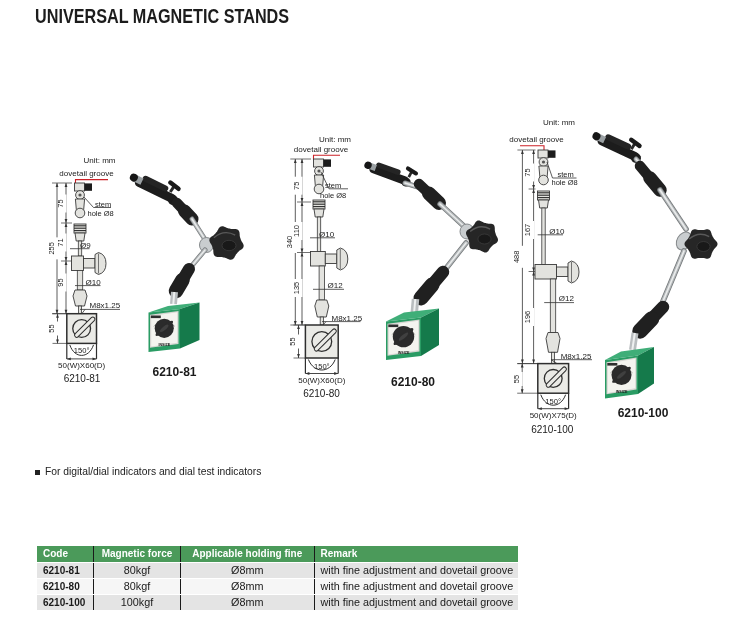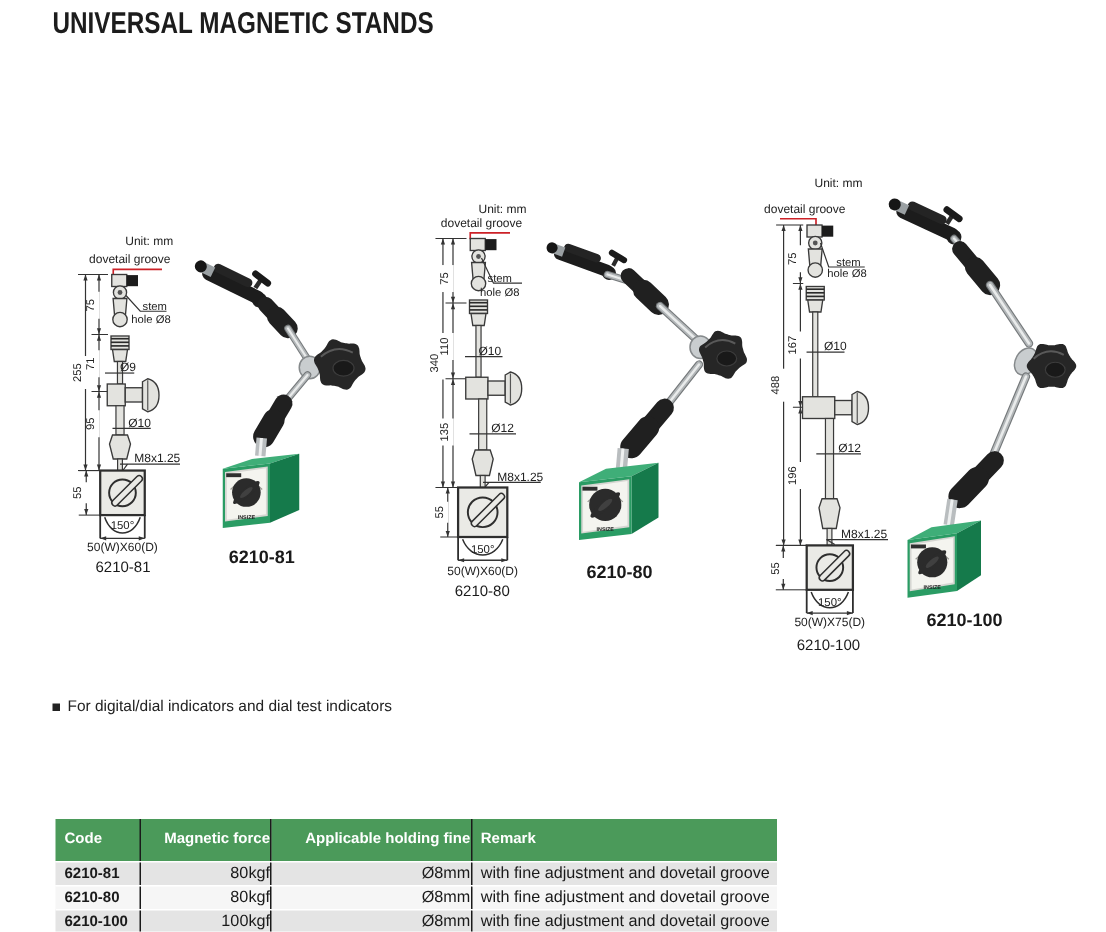--- a/index.html
+++ b/index.html
@@ -1,25 +1,25 @@
 <!DOCTYPE html>
 <html><head><meta charset="utf-8"><style>
 *{margin:0;padding:0;box-sizing:border-box}
 body{width:737px;height:621px;background:#fff;font-family:"Liberation Sans",sans-serif;position:relative;overflow:hidden}
 .title{position:absolute;left:35px;top:4.5px;font-size:20px;font-weight:bold;color:#1c1c1c;white-space:nowrap;transform:scaleX(0.81);transform-origin:left}
 .bullet{position:absolute;left:35px;top:466px;font-size:10.3px;color:#222}
 .bullet .sq{display:inline-block;width:5px;height:5px;background:#222;margin-right:5px;vertical-align:0.5px}
 table.spec{position:absolute;left:37px;top:546px;width:481px;border-collapse:collapse;table-layout:fixed;font-size:10.8px;color:#1a1a1a}
-table.spec th{background:#4b9a5a;color:#fff;font-weight:bold;font-size:10px;height:28px;padding:0;line-height:14.5px}
+table.spec th{background:#4b9a5a;color:#fff;font-weight:bold;font-size:10px;height:16px;padding:0;line-height:14.5px}
 table.spec td{height:15px;padding:0;line-height:15px}
 table.spec tr.g td{background:#e4e4e4}
 table.spec tr.w td{background:#f6f6f6}
 .bl{border-left:1.2px solid #1a1a1a}
 .lft{text-align:left;padding-left:6px!important}
-.ctr{text-align:right}
+.ctr{text-align:center}
 td.code{font-weight:bold;font-size:10px;padding-left:6px!important}
 tr.rowsep td,tr.rowsep th{border-bottom:1px solid #fff}
 </style></head><body>
 <div class="title">UNIVERSAL MAGNETIC STANDS</div>
 <svg width="737" height="621" viewBox="0 0 737 621" style="position:absolute;left:0;top:0" font-family="Liberation Sans, sans-serif">
     <text x="99.5" y="163" font-size="8" fill="#222" font-weight="normal" text-anchor="middle">Unit: mm</text>
     <text x="86.5" y="175.5" font-size="8" fill="#222" font-weight="normal" text-anchor="middle">dovetail groove</text>
     <polyline points="108,179.6 75.5,179.6 75.5,184" fill="none" stroke="#cc2127" stroke-width="1.1"></polyline>
     <line x1="52" y1="183" x2="72" y2="183" stroke="#333" stroke-width="0.7" stroke-linecap="butt"></line>
     <line x1="52" y1="313.7" x2="66.8" y2="313.7" stroke="#333" stroke-width="0.7" stroke-linecap="butt"></line>

